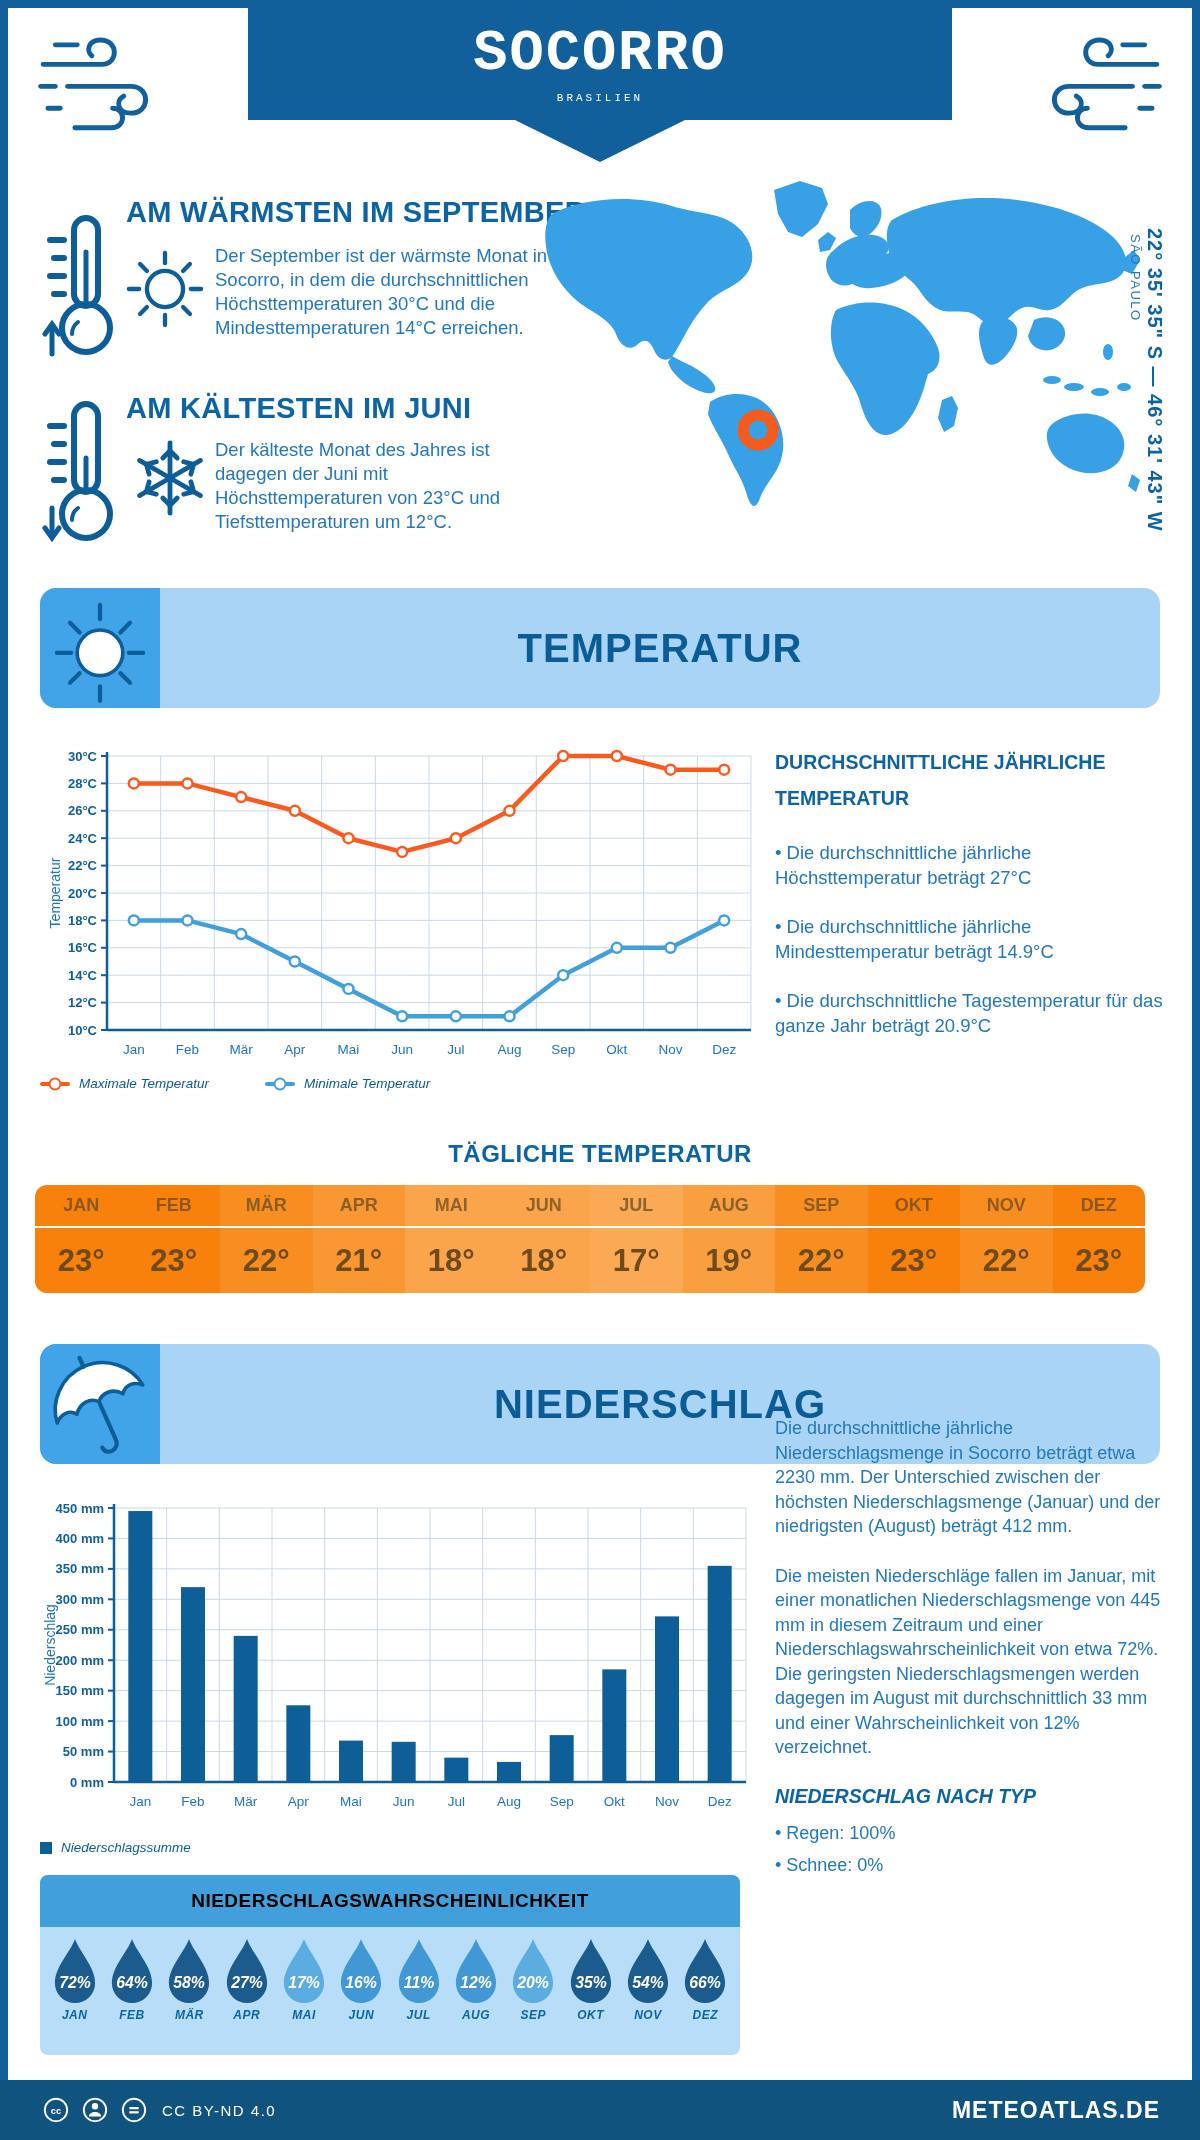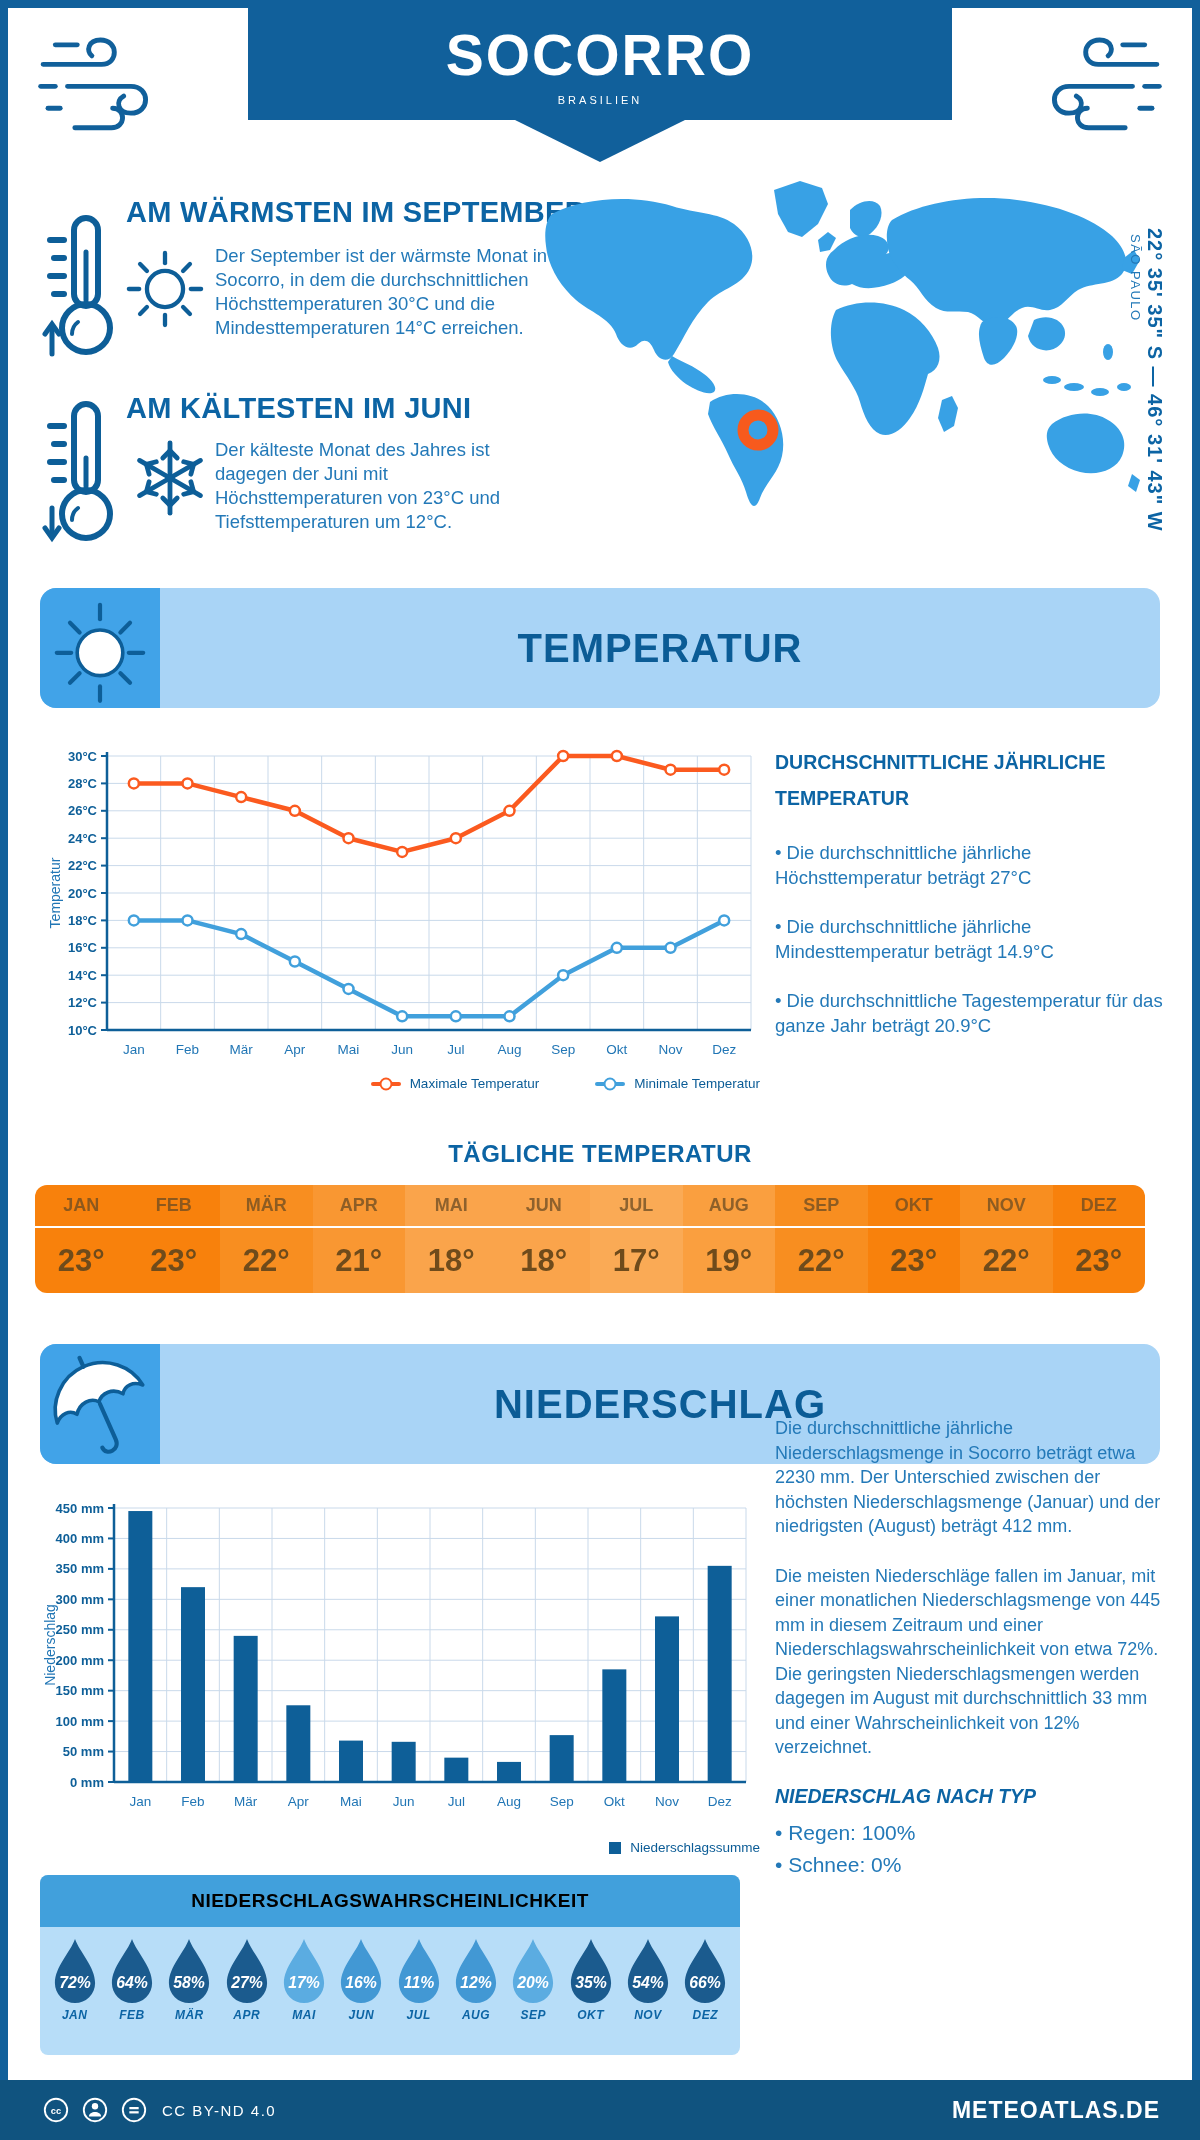--- a/index.html
+++ b/index.html
@@ -5,60 +5,60 @@
   :root{
     --navy:#11609B; --head:#0C64A4; --text:#2379B8; --lightband:#A9D4F6;
     --iconsq:#41A3E8; --map:#38A1E5; --grid:#C9D9EA; --axis:#0E5F98;
     --probhead:#41A0DC; --probbg:#B7DDF8; --footerbg:#10537F;
   }
   html,body{margin:0;padding:0;}
   body{font-family:"Liberation Sans","DejaVu Sans",sans-serif;background:#fff;}
   .page{position:relative;width:1200px;height:2140px;background:#fff;overflow:hidden;}
   .frame{position:absolute;inset:0;border:8px solid var(--navy);pointer-events:none;z-index:50;}
   
-  .banner{position:absolute;left:248px;top:8px;width:704px;height:112px;background:var(--navy);text-align:center;}
+  .banner{position:absolute;left:248px;top:8px;width:704px;height:112px;background:var(--navy);text-align:center;font-family:Liberation Mono, monospace;}
   .banner-notch{position:absolute;left:515px;top:120px;width:0;height:0;border-left:85px solid transparent;border-right:85px solid transparent;border-top:42px solid var(--navy);}
   .title{color:#fff;font-size:57px;font-weight:bold;letter-spacing:2px;margin-top:14px;}
   .subtitle{color:#fff;font-size:11px;letter-spacing:3px;margin-top:6px;}
   .wind{position:absolute;top:18px;width:140px;height:122px;}
   .wind.left{left:28px;}  .wind.right{left:1032px;transform:scaleX(-1);}
   
   .block-head{position:absolute;left:126px;font-size:29px;font-weight:bold;color:var(--head);letter-spacing:.3px;}
   .block-text{position:absolute;left:215px;width:345px;font-size:18.5px;line-height:24px;color:var(--text);}
   .icon-abs{position:absolute;}
   
   .coords{position:absolute;left:1128px;top:228px;height:420px;writing-mode:vertical-rl;display:flex;flex-direction:column;}
   .coords .c1{font-size:20px;font-weight:bold;color:var(--head);letter-spacing:1px;}
   .coords .c2{font-size:13px;color:var(--text);letter-spacing:1.5px;margin-top:6px;}
   
   .band{position:absolute;left:40px;width:1120px;height:120px;background:var(--lightband);border-radius:16px;}
   .band .sq{position:absolute;left:0;top:0;width:120px;height:120px;background:var(--iconsq);border-radius:16px 0 0 16px;}
   .band .band-title{position:absolute;left:120px;right:0;top:0;height:120px;display:flex;align-items:center;justify-content:center;font-size:40px;font-weight:bold;color:#0B5C96;letter-spacing:1px;}
   
   .chart-svg{position:absolute;}
-  .legend-row{position:absolute;left:40px;width:720px;display:flex;justify-content:flex-end;gap:56px;align-items:center;}
+  .legend-row{position:absolute;left:40px;width:720px;display:flex;justify-content:flex-start;gap:56px;align-items:center;font-style:italic;}
   .legend-item{display:flex;align-items:center;gap:9px;font-size:13.5px;color:#0B5C96;}
   .lswatch{position:relative;width:30px;height:4px;border-radius:2px;}
   .lswatch .dot{position:absolute;left:50%;top:50%;transform:translate(-50%,-50%);width:9px;height:9px;border-radius:50%;background:#fff;border:2.5px solid;}
   .sq-swatch{width:12px;height:12px;background:var(--axis);}
   
   .stats{position:absolute;left:775px;top:744px;width:400px;}
   .stats h3{margin:0 0 24px 0;font-size:19.5px;font-weight:bold;color:var(--head);line-height:36px;}
   .stats p{margin:0 0 24px 0;font-size:18.5px;line-height:25px;color:var(--text);}
   
   .daily-head{position:absolute;left:0;top:1140px;width:100%;text-align:center;font-size:24px;font-weight:bold;color:var(--head);letter-spacing:.5px;}
   .ttable{position:absolute;left:35px;top:1185px;width:1110px;height:108px;display:flex;border-radius:12px;overflow:hidden;}
   .tcol{flex:1;display:flex;flex-direction:column;}
   .tmon{height:42px;display:flex;align-items:center;justify-content:center;font-size:18px;font-weight:bold;color:rgba(105,75,35,.75);}
   .tval{height:66px;display:flex;align-items:center;justify-content:center;font-size:31px;font-weight:bold;color:#6F4B1B;border-top:2px solid #fff;}
   
   .ptext{position:absolute;left:775px;top:1416px;width:402px;}
   .ptext p{margin:0 0 25px 0;font-size:18px;line-height:24.5px;color:var(--text);}
   .ptext h3{margin:0 0 12px 0;font-size:19.5px;font-weight:bold;color:var(--head);font-style:italic;}
-  .ptext .tline{margin:4px 0 6px 0;font-size:21px;line-height:26px;color:var(--text);}
+  .ptext .tline{margin:4px 0 6px 0;font-size:18px;line-height:26px;color:var(--text);}
   
   .prob{position:absolute;left:40px;top:1875px;width:700px;height:180px;background:var(--probbg);border-radius:8px;}
   .prob-head{height:52px;background:var(--probhead);border-radius:8px 8px 0 0;display:flex;align-items:center;justify-content:center;color:#000000;font-weight:bold;font-size:19px;letter-spacing:.5px;}
   .drops{display:flex;padding:10px 6px 0 6px;}
   .dropcell{flex:1;text-align:center;font-style:italic;}
   .dropcell svg{display:block;margin:0 auto;}
   .dmon{margin-top:4px;font-size:12px;font-weight:bold;color:var(--head);letter-spacing:.5px;}
   
   .footer{position:absolute;left:0;top:2080px;width:1200px;height:60px;background:var(--footerbg);display:flex;align-items:center;z-index:60;}
   .cc-icons{display:flex;gap:11px;margin-left:42px;}

